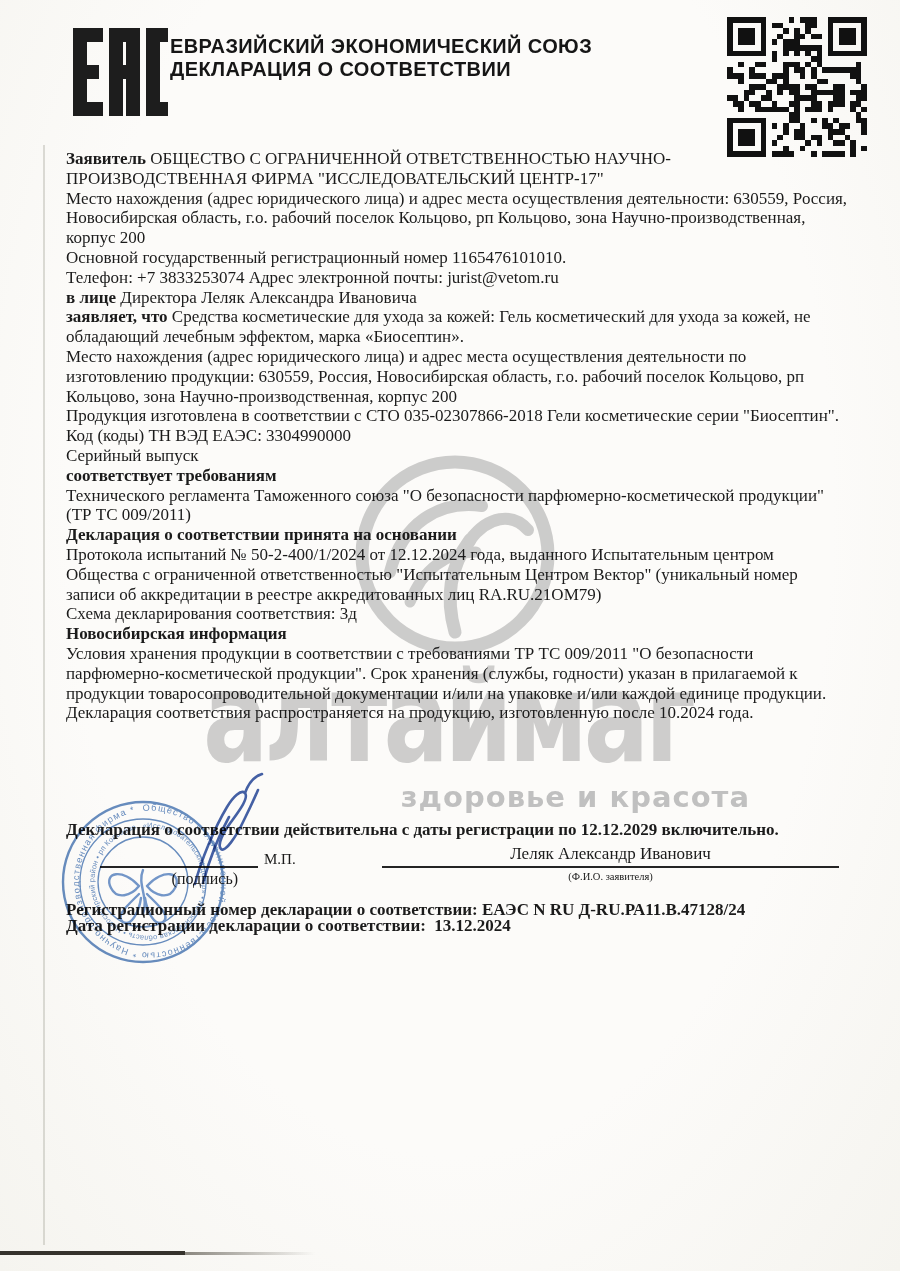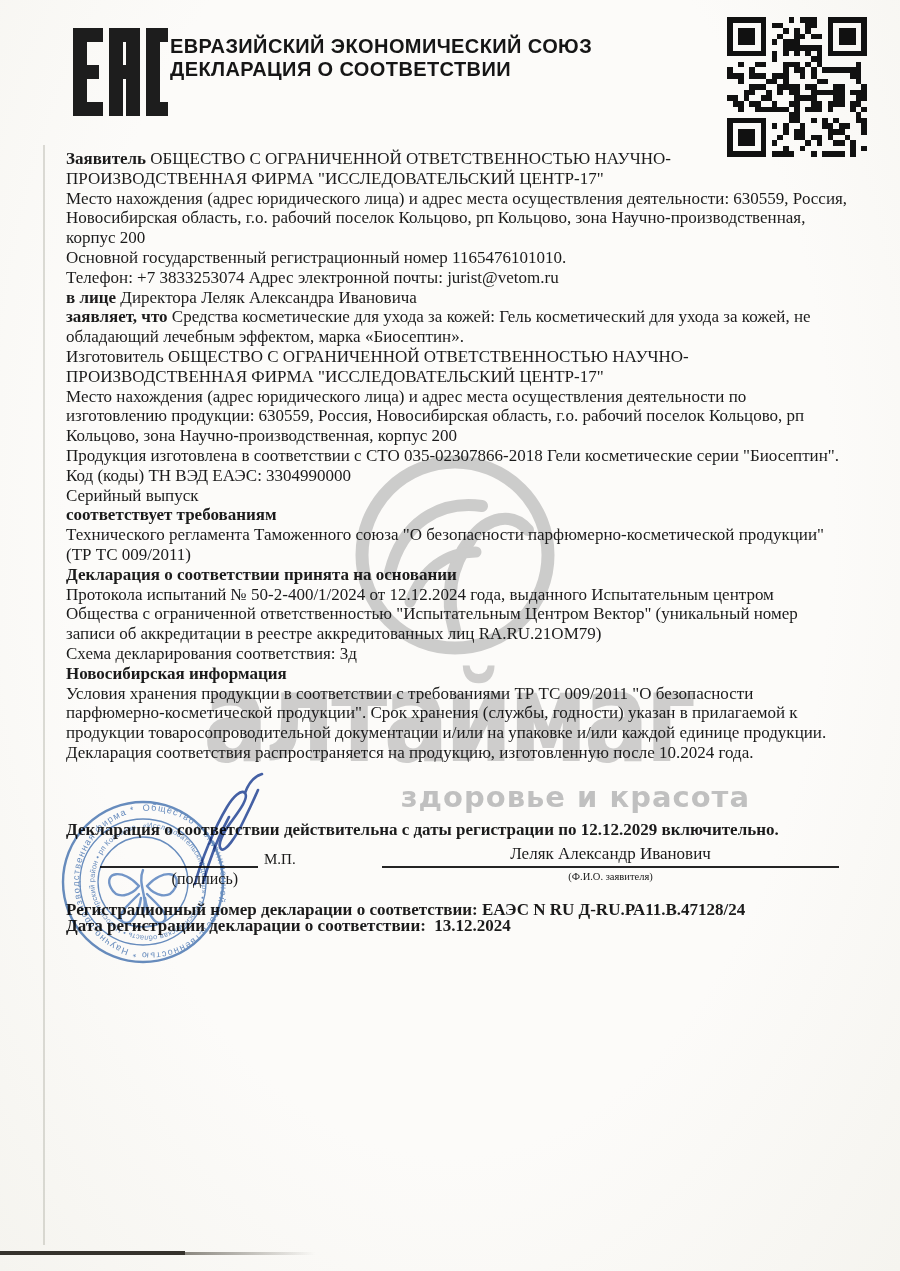--- a/index.html
+++ b/index.html
@@ -403,21 +403,20 @@
       <rect x="123.20" y="134.40" width="5.60" height="5.60" fill="#111111"></rect>
     </svg>
 
   <div class="doc-body">
       <div class="para"><span class="b">Заявитель </span><span>ОБЩЕСТВО С ОГРАНИЧЕННОЙ ОТВЕТСТВЕННОСТЬЮ НАУЧНО-ПРОИЗВОДСТВЕННАЯ ФИРМА "ИССЛЕДОВАТЕЛЬСКИЙ ЦЕНТР-17"</span></div>
       <div class="para"><span>Место нахождения (адрес юридического лица) и адрес места осуществления деятельности: 630559, Россия, Новосибирская область, г.о. рабочий поселок Кольцово, рп Кольцово, зона Научно-производственная, корпус 200</span></div>
       <div class="para"><span>Основной государственный регистрационный номер 1165476101010.</span></div>
       <div class="para"><span>Телефон: +7 3833253074 Адрес электронной почты: jurist@vetom.ru</span></div>
       <div class="para"><span class="b">в лице </span><span>Директора Леляк Александра Ивановича</span></div>
       <div class="para"><span class="b">заявляет, что </span><span>Средства косметические для ухода за кожей: Гель косметический для ухода за кожей, не обладающий лечебным эффектом, марка «Биосептин».</span></div>
-      <div class="para"><span>Изготовитель ОБЩЕСТВО С ОГРАНИЧЕННОЙ ОТВЕТСТВЕННОСТЬЮ НАУЧНО-ПРОИЗВОДСТВЕННАЯ ФИРМА "ИССЛЕДОВАТЕЛЬСКИЙ ЦЕНТР-17"</span></div>
       <div class="para"><span>Место нахождения (адрес юридического лица) и адрес места осуществления деятельности по изготовлению продукции: 630559, Россия, Новосибирская область, г.о. рабочий поселок Кольцово, рп Кольцово, зона Научно-производственная, корпус 200</span></div>
       <div class="para"><span>Продукция изготовлена в соответствии с СТО 035-02307866-2018 Гели косметические серии "Биосептин".</span></div>
       <div class="para"><span>Код (коды) ТН ВЭД ЕАЭС: 3304990000</span></div>
       <div class="para"><span>Серийный выпуск</span></div>
       <div class="para"><span class="b">соответствует требованиям</span></div>
       <div class="para"><span>Технического регламента Таможенного союза "О безопасности парфюмерно-косметической продукции" (ТР ТС 009/2011)</span></div>
       <div class="para"><span class="b">Декларация о соответствии принята на основании</span></div>
       <div class="para"><span>Протокола испытаний № 50-2-400/1/2024 от 12.12.2024 года, выданного Испытательным центром Общества с ограниченной ответственностью "Испытательным Центром Вектор" (уникальный номер записи об аккредитации в реестре аккредитованных лиц RA.RU.21ОМ79)</span></div>
       <div class="para"><span>Схема декларирования соответствия: 3д</span></div>
       <div class="para"><span class="b">Новосибирская информация</span></div>

